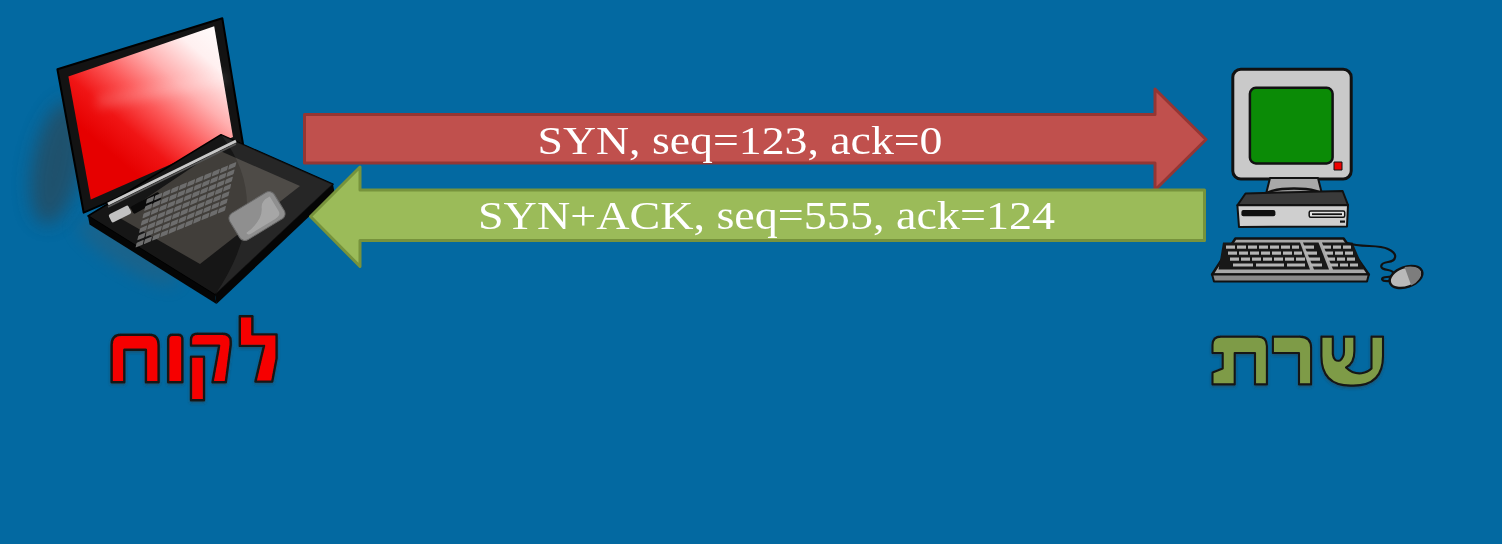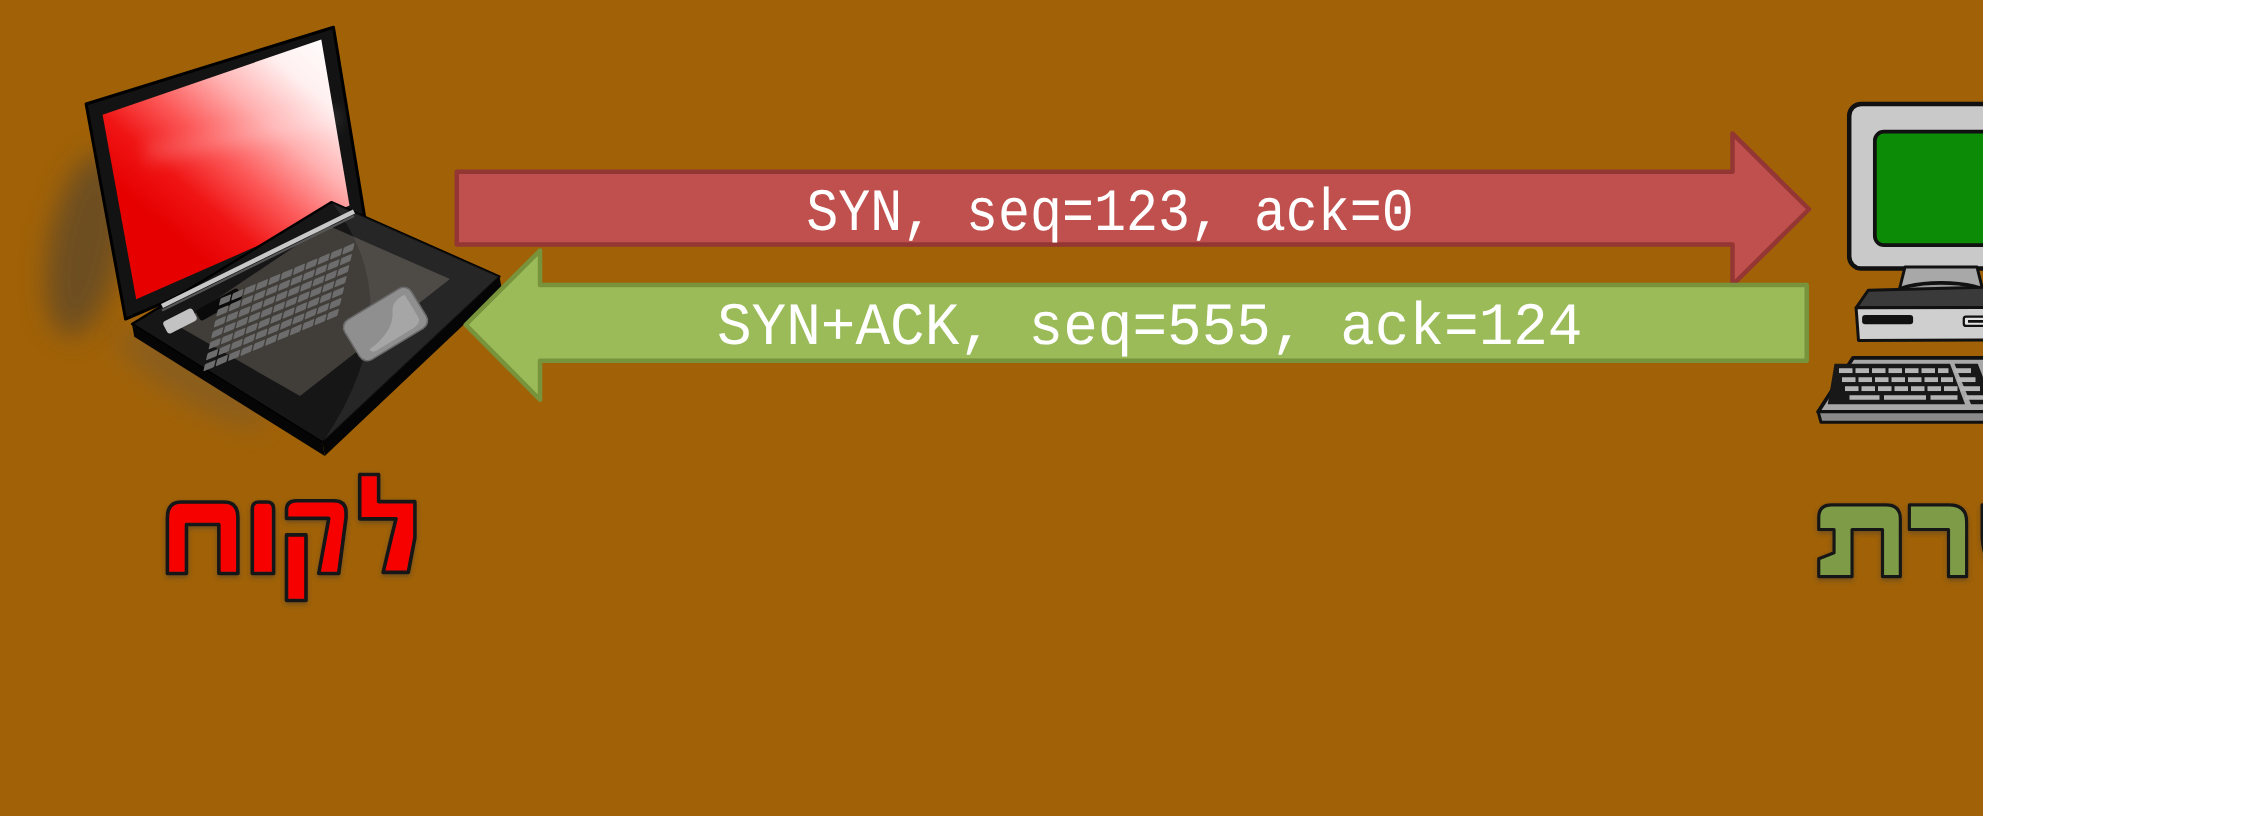--- a/index.html
+++ b/index.html
@@ -1,17 +1,17 @@
 <!DOCTYPE html>
 <html><head>
 <meta charset="utf-8">
 <style>
   html,body{margin:0;padding:0;background:#fff;}
-  #stage{position:relative;width:1322px;height:544px;background:#a16207;overflow:hidden;
-         font-family:Liberation Mono, monospace;}
+  #stage{position:relative;width:1502px;height:544px;background:#0369a1;overflow:hidden;
+         font-family:Liberation Serif, serif;}
   svg{position:absolute;left:0;top:0;}
 </style>
 </head>
 <body>
 <div id="stage">
 <svg width="1502" height="544" viewBox="0 0 1502 544">
 <defs>
   <linearGradient id="scrGrad" gradientUnits="userSpaceOnUse" x1="222" y1="20" x2="105" y2="155">
     <stop offset="0" stop-color="#ffffff"></stop>
     <stop offset="0.22" stop-color="#fff0f0"></stop>

